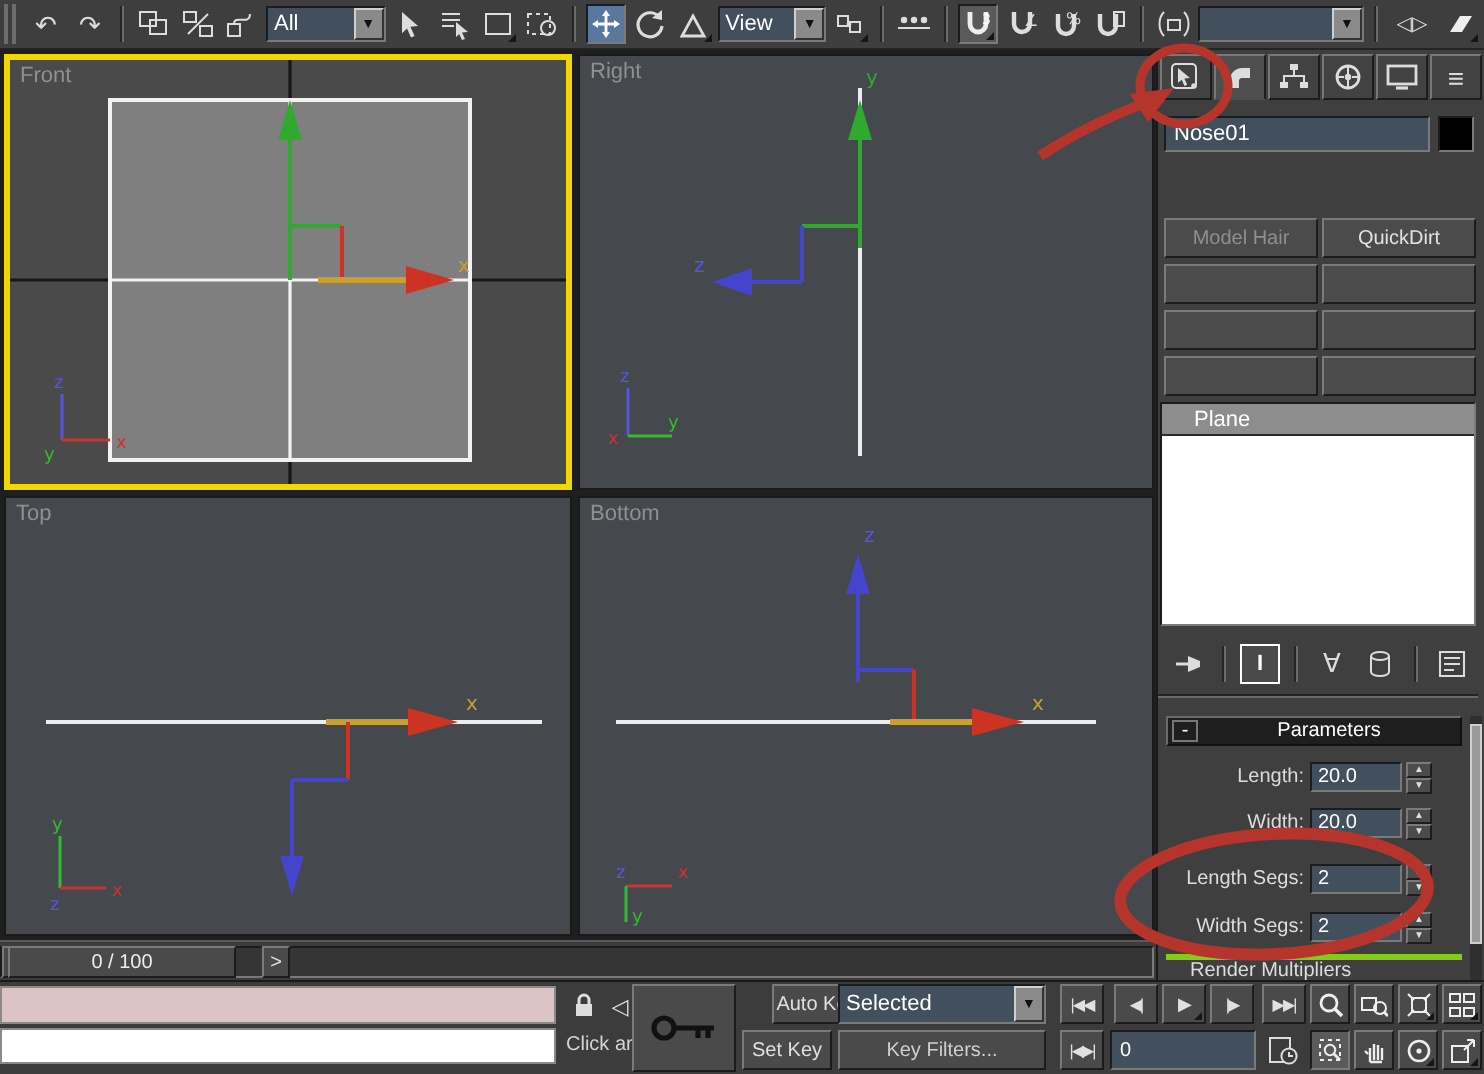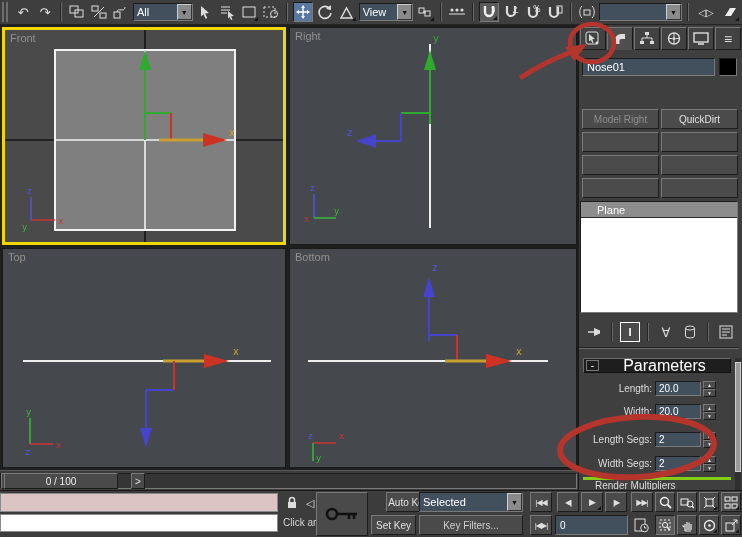--- a/index.html
+++ b/index.html
@@ -322,21 +322,21 @@
         </div>
     </div>
 
     <div class="sunken" style="position:absolute;left:3px;top:33px;width:133px;height:18px;display:flex;align-items:center;padding:0 4px;">
         <span>Nose01</span>
       </div>
     <div style="position:absolute;left:140px;top:33px;width:18px;height:18px;background:#000;border:1px solid;border-color:#1c1c1c #7a7a7a #7a7a7a #1c1c1c;"></div>
 
 
     <div class="mbtn" style="left:3px;top:84px;color:#8f8f8f">
-        <span>Model Right</span>
+        <span>Model Hair</span>
       </div>
     <div class="mbtn" style="left:82px;top:84px;">
         <span>QuickDirt</span>
       </div>
     <div class="mbtn" style="left:3px;top:107px;">
         <span></span>
       </div>
     <div class="mbtn" style="left:82px;top:107px;">
         <span></span>
       </div>
@@ -383,21 +383,21 @@
           <svg width="15" height="14">
             <rect x="1" y="1" width="12" height="12" fill="none" stroke="#ddd"></rect>
             <path d="M3 4 H11 M3 7 H11 M3 10 H8" stroke="#ddd"></path>
           </svg>
         </div>
     </div>
     <div style="position:absolute;left:0;top:322px;width:160px;border-top:1px solid #242424;border-bottom:1px solid #6a6a6a;"></div>
 
     <div style="position:absolute;left:4px;top:333px;width:148px;height:15px;background:#1e1e1e;border:1px solid;border-color:#6a6a6a #111 #111 #6a6a6a;display:flex;align-items:center;">
       <span style="width:13px;height:11px;margin-left:2px;border:1px solid #777;display:flex;align-items:center;justify-content:center;color:#fff;font-size:10px;line-height:1">-</span>
-      <span style="flex:1;text-align:center;color:#fff;font-size:16px">Parameters</span>
+      <span style="flex:1;text-align:center;color:#fff;font-size:10px">Parameters</span>
     </div>
 
     <div class="prow" style="top:355px">
       <span class="plabel">Length:</span>
       <span class="pfield">
           <span>20.0</span>
         </span>
       <span class="spin">
           <span>▲</span>
           <span>▼</span>

